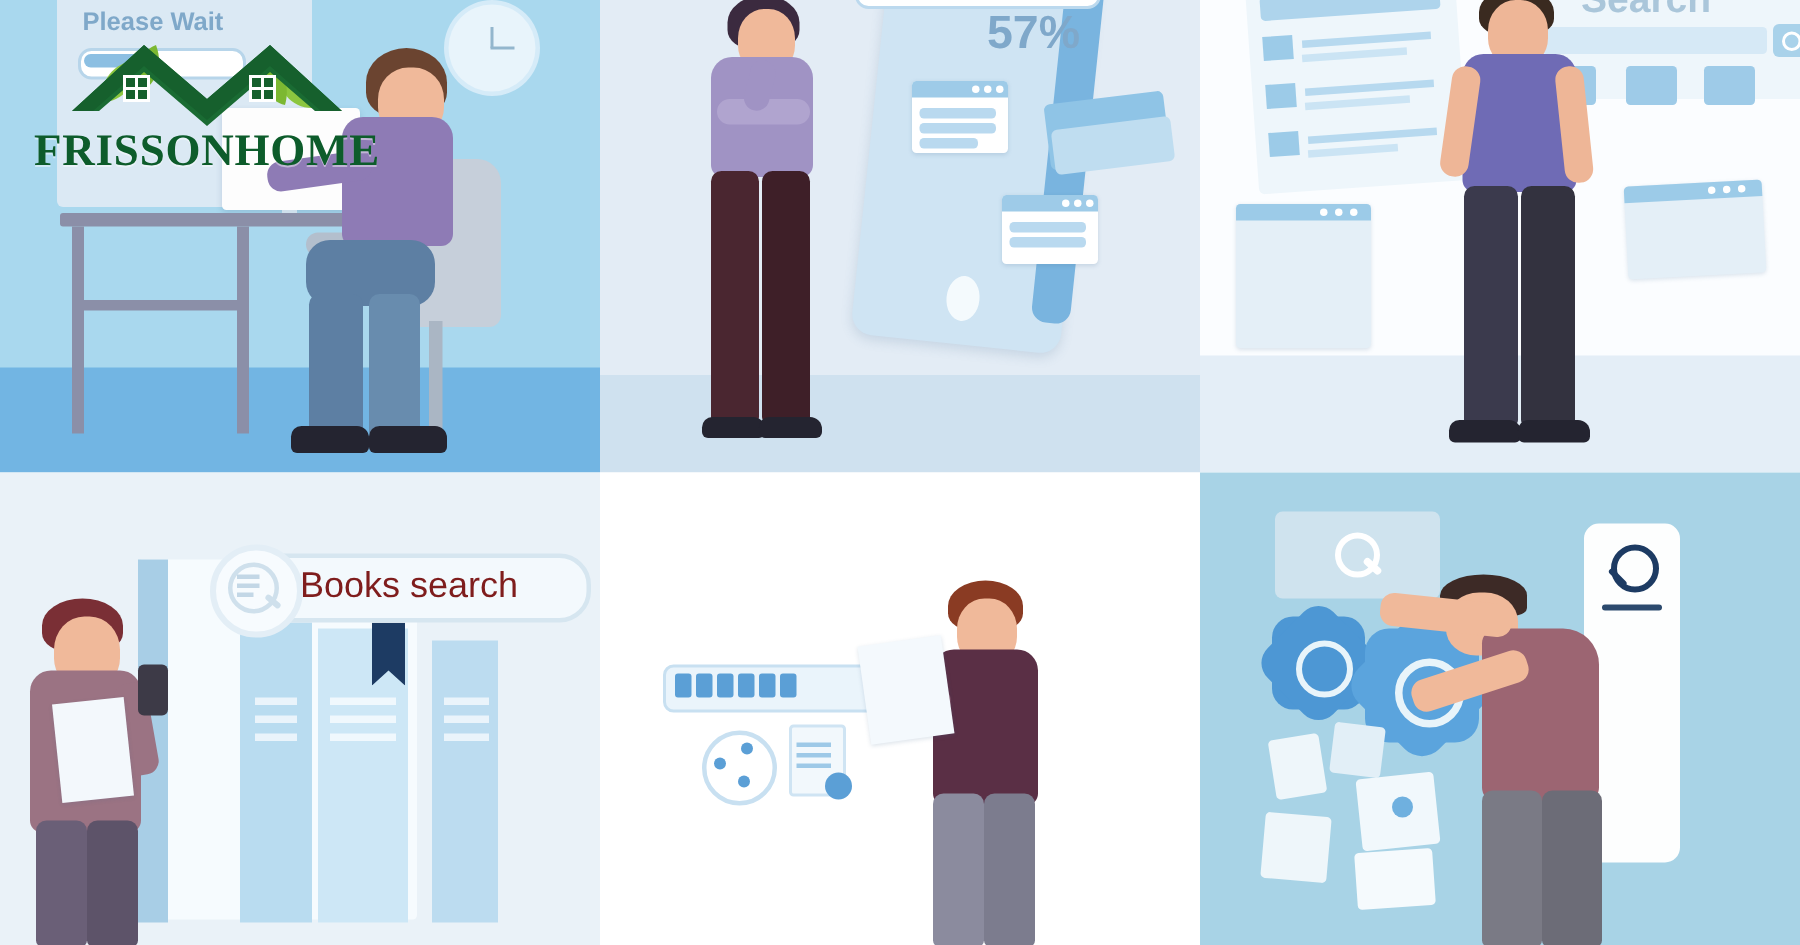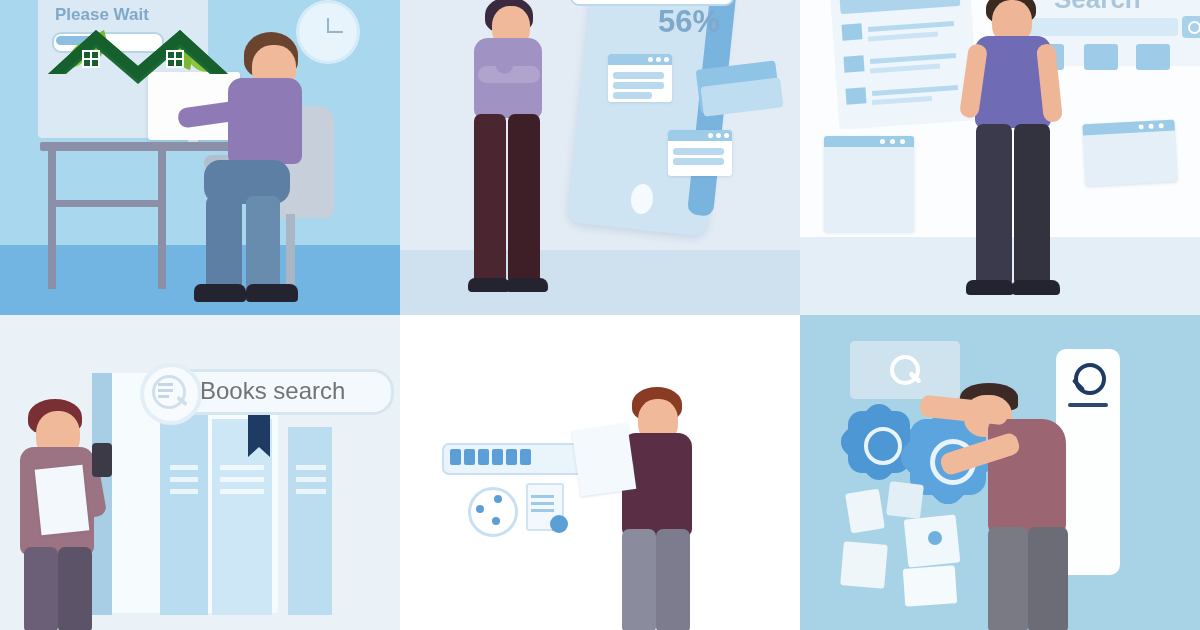--- a/index.html
+++ b/index.html
@@ -115,21 +115,21 @@
 
     <div class="panel p2">
       <div class="floor"></div>
 
       <div class="shape" style="left:180px;top:-30px;width:140px;height:260px;background:#cfe4f3;border-radius:14px;transform:rotate(6deg);box-shadow:0 3px 8px rgba(70,110,150,.18);"></div>
       <div class="shape" style="left:300px;top:-34px;width:26px;height:250px;background:#79b4df;border-radius:10px;transform:rotate(6deg);"></div>
       <div class="shape" style="left:231px;top:184px;width:22px;height:30px;background:#f4fafd;border-radius:50%;transform:rotate(6deg);"></div>
 
       <div class="shape" style="left:170px;top:-14px;width:160px;height:16px;background:#fff;border:2px solid #bcd9ee;border-radius:9px;"></div>
 
-      <div class="lbl" style="left:258px;top:4px;font-size:31px;color:#7fa8ca;font-family:'Liberation Sans',sans-serif;">56%</div>
+      <div class="lbl" style="left:258px;top:4px;font-size:31px;color:#7fa8ca;font-family:'Liberation Sans',sans-serif;">57%</div>
 
       <div class="card" style="left:208px;top:54px;width:64px;height:48px;">
         <div class="tbar">
           <span class="dot" style="left:40px;"></span>
           <span class="dot" style="left:48px;"></span>
           <span class="dot" style="left:56px;"></span>
         </div>
         <div class="bar" style="top:18px;width:80%;"></div>
         <div class="bar" style="top:28px;width:80%;"></div>
         <div class="bar" style="top:38px;width:60%;"></div>
@@ -225,21 +225,21 @@
       <div class="shape" style="left:170px;top:162px;width:28px;height:5px;background:#eaf4fb;"></div>
       <div class="shape" style="left:170px;top:174px;width:28px;height:5px;background:#eaf4fb;"></div>
       <div class="shape" style="left:220px;top:150px;width:44px;height:5px;background:#f0f8fd;"></div>
       <div class="shape" style="left:220px;top:162px;width:44px;height:5px;background:#f0f8fd;"></div>
       <div class="shape" style="left:220px;top:174px;width:44px;height:5px;background:#f0f8fd;"></div>
       <div class="shape" style="left:296px;top:150px;width:30px;height:5px;background:#eaf4fb;"></div>
       <div class="shape" style="left:296px;top:162px;width:30px;height:5px;background:#eaf4fb;"></div>
       <div class="shape" style="left:296px;top:174px;width:30px;height:5px;background:#eaf4fb;"></div>
 
       <div class="shape" style="left:150px;top:54px;width:238px;height:40px;border:3px solid #d6e6f0;border-radius:21px;background:#f3f9fd;"></div>
-      <div class="lbl" style="left:200px;top:62px;font-size:24px;color:#737373;font-weight:normal;font-family:'Liberation Sans',sans-serif;">Books search</div>
+      <div class="lbl" style="left:200px;top:62px;font-size:24px;color:#7f1d1d;font-weight:normal;font-family:'Liberation Sans',sans-serif;">Books search</div>
       <div class="shape" style="left:140px;top:48px;width:54px;height:54px;border:4px solid #e3eef6;border-radius:50%;background:#f7fbfe;"></div>
       <div class="shape" style="left:152px;top:60px;width:28px;height:28px;border:3px solid #cfe0ec;border-radius:50%;"></div>
       <div class="shape" style="left:176px;top:84px;width:12px;height:4px;background:#cfe0ec;transform:rotate(40deg);border-radius:2px;"></div>
       <div class="shape" style="left:158px;top:68px;width:15px;height:3px;background:#c3d7e6;"></div>
       <div class="shape" style="left:158px;top:74px;width:15px;height:3px;background:#c3d7e6;"></div>
       <div class="shape" style="left:158px;top:80px;width:11px;height:3px;background:#c3d7e6;"></div>
 
       <div class="person">
         <div class="hair" style="left:28px;top:84px;width:54px;height:36px;background:#7a2f35;"></div>
         <div class="head" style="left:36px;top:96px;width:44px;height:48px;background:#f0b99a;"></div>
@@ -339,16 +339,17 @@
       <rect x="66" y="30" width="6" height="6" fill="#16602d"></rect>
       <rect x="74" y="30" width="6" height="6" fill="#16602d"></rect>
       <rect x="66" y="38" width="6" height="6" fill="#16602d"></rect>
       <rect x="74" y="38" width="6" height="6" fill="#16602d"></rect>
       <rect x="148" y="28" width="18" height="18" fill="#ffffff"></rect>
       <rect x="150" y="30" width="6" height="6" fill="#16602d"></rect>
       <rect x="158" y="30" width="6" height="6" fill="#16602d"></rect>
       <rect x="150" y="38" width="6" height="6" fill="#16602d"></rect>
       <rect x="158" y="38" width="6" height="6" fill="#16602d"></rect>
     </svg>
+    <div class="wordmark">FRISSONHOME</div>
   </div>
 
 
 </div>
 
 </body></html>

